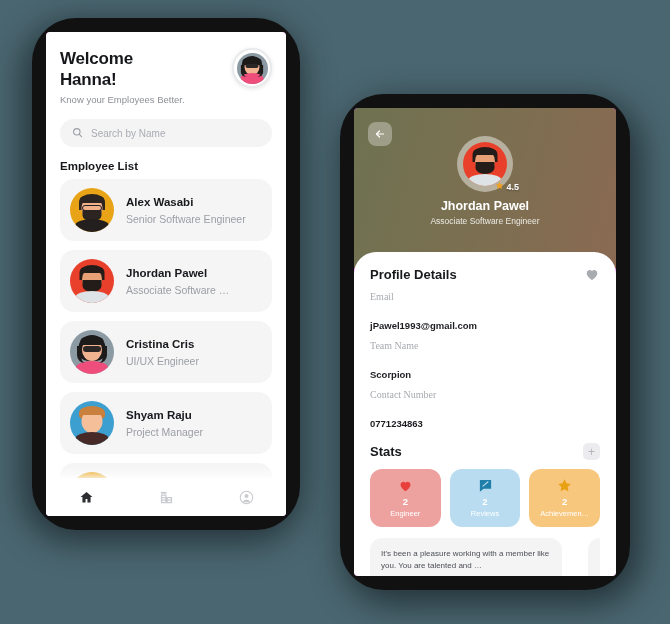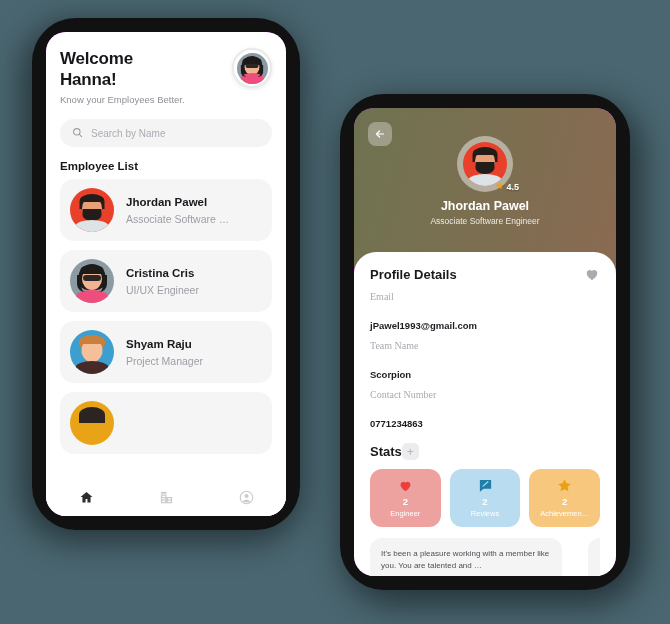--- a/index.html
+++ b/index.html
@@ -32,21 +32,21 @@
   #phone-left-shadow { left: 22px; top: 22px; width: 280px; height: 520px; }
   #phone-right-shadow { left: 342px; top: 100px; width: 300px; height: 505px; }
 
   #phone-left  { left: 32px;  top: 18px;  width: 268px; height: 512px; }
   #phone-right { left: 340px; top: 94px;  width: 290px; height: 496px; }
 
   .screen {
     width: 100%;
     height: 100%;
     background: #d946ef;
-    border-radius: 20px;
+    border-radius: 4px;
     overflow: hidden;
     position: relative;
   }
 
   
   .home-body {
     padding: 16px 14px 0 14px;
     height: 100%;
     position: relative;
     background: #ffffff;
@@ -250,21 +250,21 @@
     margin-top: 18px;
     font-size: 9.5px;
     font-weight: bold;
     color: #1b1d21;
   }
 
   .stats-head {
     margin-top: 14px;
     display: flex;
     align-items: center;
-    justify-content: flex-start;
+    justify-content: space-between;
   }
   .stats-title { font-size: 13px; font-weight: bold; color: #17191c; }
   .plus-btn {
     width: 17px; height: 17px;
     border-radius: 5px;
     background: #ececee;
     display: flex; align-items: center; justify-content: center;
     color: #b3b6bb;
     font-size: 12px;
     line-height: 1;
@@ -390,20 +390,37 @@
               <line x1="16" y1="16" x2="21" y2="21"></line>
             </svg>
           </span>
           <input type="text" placeholder="Search by Name" style="">
         </div>
 
         <div class="section-title">Employee List</div>
 
         <div class="emp-list">
 
+          <div class="emp-card">
+            <div class="emp-av">
+              <div class="av">
+                <div class="bg" style="background:#e8a317"></div>
+                <div class="hair" style="top:6px;width:26px;height:16px;background:#2b2420;border-radius:50% 50% 0 0"></div>
+                <div class="head" style="top:9px;width:21px;height:23px;background:#f0b08a"></div>
+                <div class="hair" style="top:7px;width:24px;height:8px;background:#2b2420;border-radius:50% 50% 0 0"></div>
+                <div class="glasses" style="top:17px;width:20px;height:6px;border:1.5px solid #232020;background:transparent"></div>
+                <div class="beard" style="top:22px;width:19px;height:11px;background:#2b2420"></div>
+                <div class="body" style="width:34px;height:13px;background:#221f1e"></div>
+              </div>
+            </div>
+            <div class="emp-meta">
+              <div class="emp-name">Alex Wasabi</div>
+              <div class="emp-role">Senior Software Engineer</div>
+            </div>
+          </div>
 
           <div class="emp-card">
             <div class="emp-av">
               <div class="av">
                 <div class="bg" style="background:#e8402a"></div>
                 <div class="hair" style="top:6px;width:25px;height:15px;background:#241c18;border-radius:50% 50% 0 0"></div>
                 <div class="head" style="top:9px;width:20px;height:23px;background:#e8a076"></div>
                 <div class="hair" style="top:7px;width:23px;height:7px;background:#241c18;border-radius:50% 50% 0 0"></div>
                 <div class="beard" style="top:21px;width:19px;height:12px;background:#241c18"></div>
                 <div class="body" style="width:33px;height:12px;background:#dde3e6"></div>

